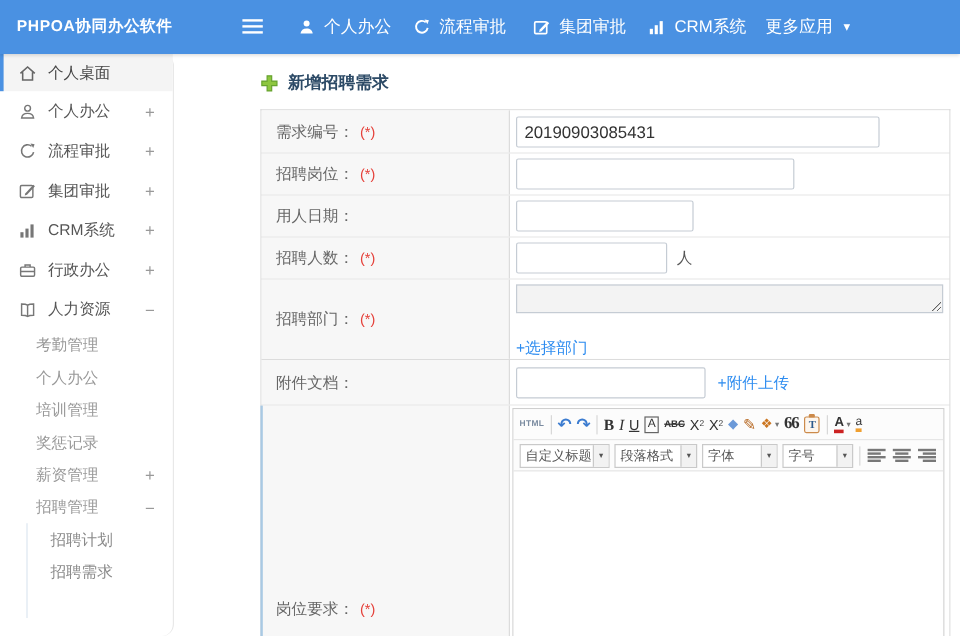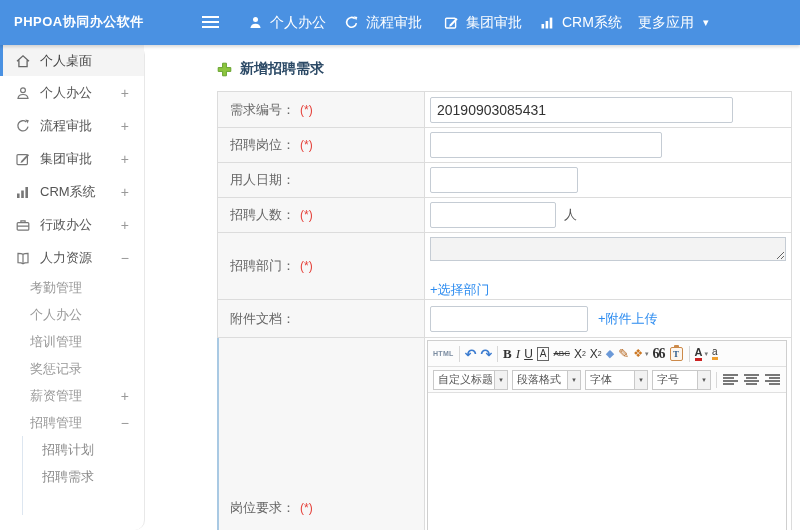--- a/index.html
+++ b/index.html
@@ -65,21 +65,21 @@
         border-bottom:1px solid #e0e0e0; padding:0 3px; flex-wrap:nowrap; overflow:hidden; }
   .sep { width:1px; height:16px; background:#d8d8d8; margin:0 3px; flex:0 0 auto; }
   .tbtn { display:inline-flex; align-items:center; justify-content:center; height:20px;
           margin:0 2px; font-size:12px; color:#333; cursor:pointer; flex:0 0 auto; }
   .tbtn.html { font-size:7px; font-weight:bold; color:#7a8ba0; letter-spacing:.3px; }
   .tbtn.blue { color:#3c7cd0; font-size:14px; font-weight:bold; }
   .tbtn.b { font-family:"Liberation Serif",serif; font-weight:bold; font-size:13px; }
   .tbtn.i { font-family:"Liberation Serif",serif; font-style:italic; font-size:13px; }
   .tbtn.u { text-decoration:underline; font-size:12px; }
   .tbtn.abox { border:1px solid #666; height:14px; font-size:10px; padding:0 2px; }
-  .tbtn.strike { font-size:8px; font-weight:normal; text-decoration:line-through; }
+  .tbtn.strike { font-size:8px; font-weight:bold; text-decoration:line-through; }
   .tbtn sup { font-size:7px; } .tbtn sub { font-size:7px; }
   .tbtn.eraser { color:#6b99d8; font-size:11px; }
   .tbtn.brush { color:#b5651d; font-size:13px; }
   .tbtn.painter { color:#cc7722; font-size:11px; }
   .mini-caret { font-size:7px; color:#777; margin-left:2px; }
   .tbtn.quote { font-family:"Liberation Serif",serif; font-weight:bold; font-size:14px; letter-spacing:-1px; }
   .clip { width:13px; height:14px; border:1px solid #cc8a4a; background:#fdf6ee; position:relative;
           display:inline-flex; align-items:center; justify-content:center; margin:0 3px;
           border-radius:2px; cursor:pointer; flex:0 0 auto; }
   .clip::before { content:""; position:absolute; top:-3px; left:3px; width:5px; height:3px;

